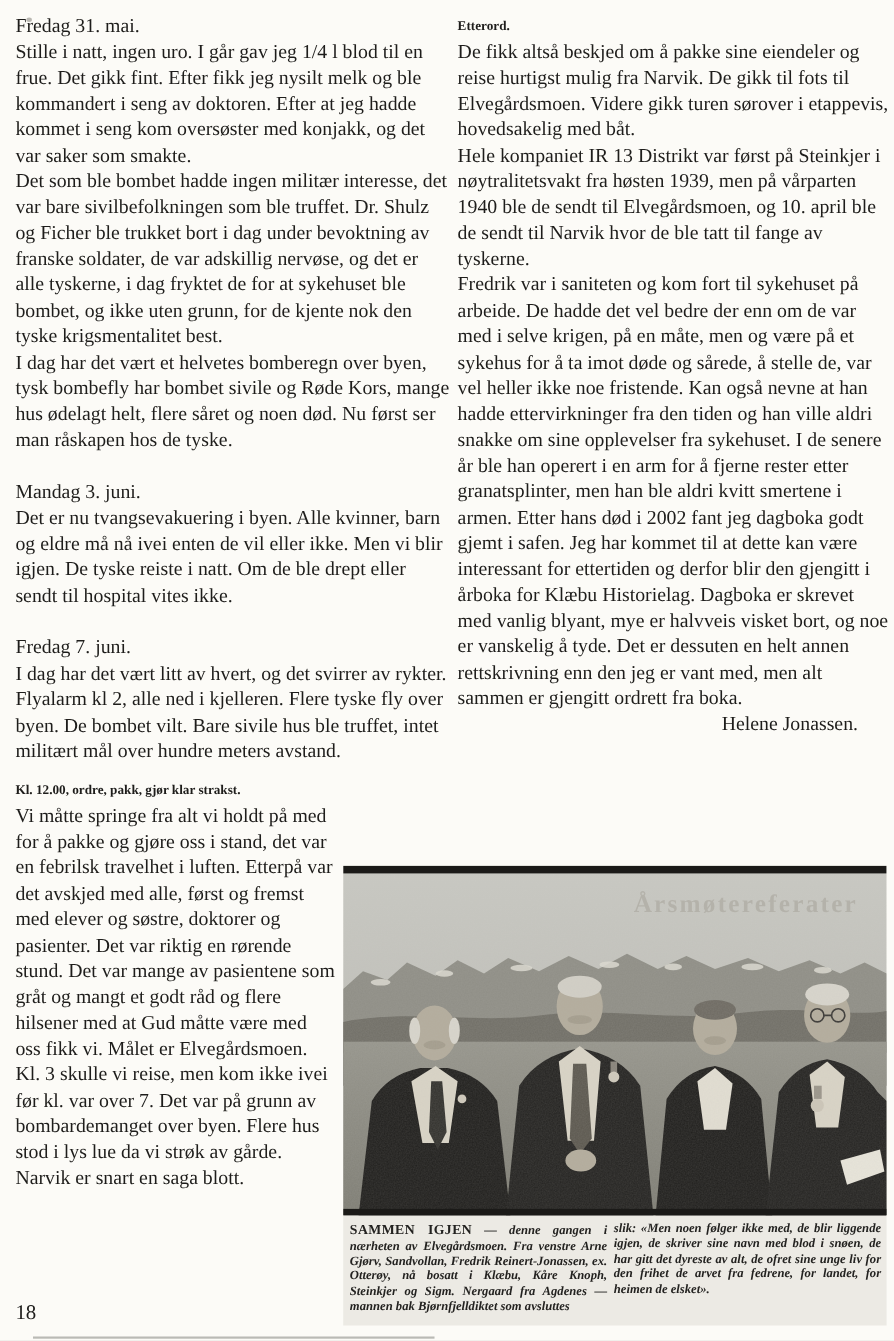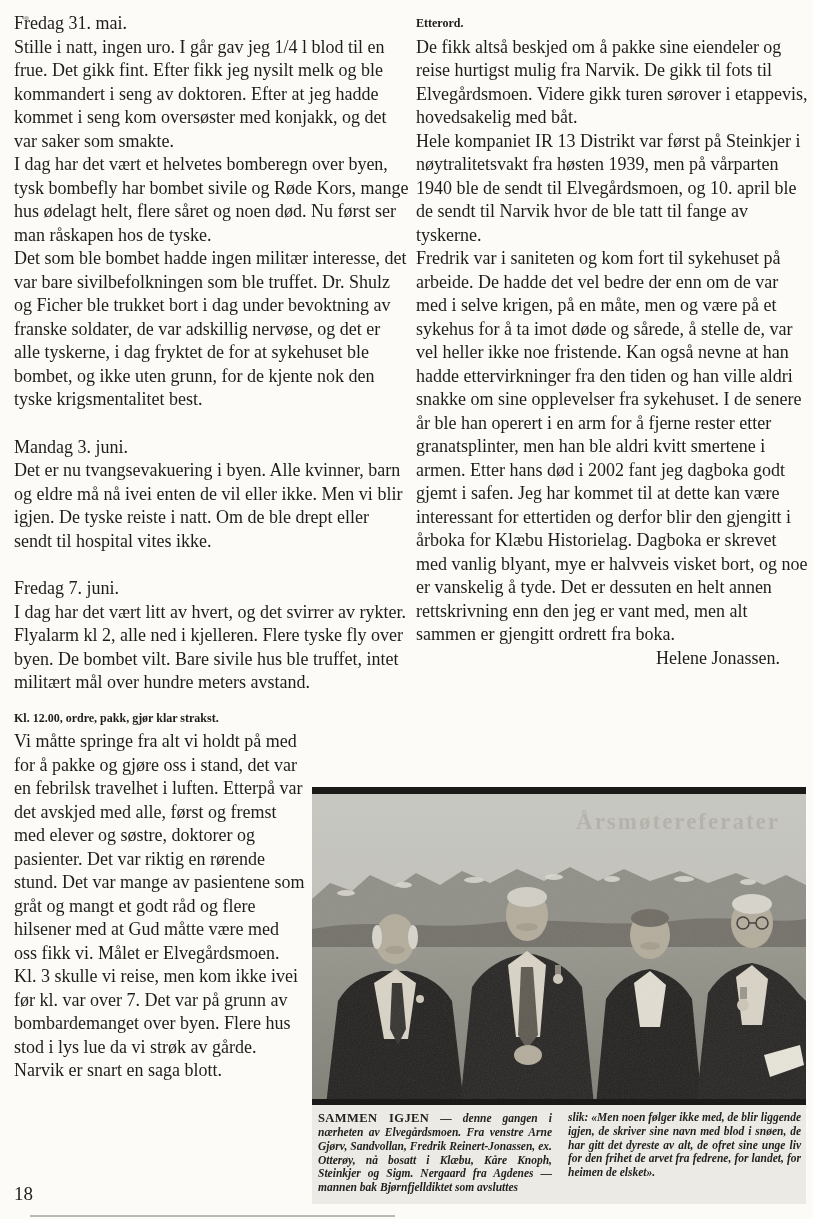--- a/index.html
+++ b/index.html
@@ -32,21 +32,21 @@
   .narrow{width:292px;}
   .signature{text-align:right;padding-right:30px;}
   .page-number{position:absolute;left:14px;top:1182px;font-size:19px;}
   
   .clipping{
     position:absolute;left:312px;top:787px;width:494px;margin:0;
     background:var(--caption-bg);
   }
   .clipping svg{display:block;width:494px;height:318px;}
   .clipping figcaption{
-    display:flex;gap:16px;
+    display:flex;gap:6px;
     padding:6px 5px 9px 6px;
     font:italic 700 11.5px/1.2 "Liberation Serif","DejaVu Serif",serif;
     text-align:justify;
     color:#232220;
   }
   .cap-left{width:234px;margin:0;}
   .cap-right{flex:1;margin:0;}
   .cap-lead{font-style:normal;font-size:12.5px;letter-spacing:.4px;}
   
   .speck{position:absolute;left:24px;top:16px;width:5px;height:4px;border-radius:50%;background:#b9b7b1;}
@@ -56,22 +56,22 @@
 <body>
 
 <div class="page">
 
   <div class="speck"></div>
 
   <main class="col col-left">
     <section class="entry">
       <h2 class="entry-date">Fredag 31. mai.</h2>
       <p>Stille i natt, ingen uro.  I går gav jeg 1/4 l blod til en frue.  Det gikk fint.  Efter fikk jeg nysilt melk og ble kommandert i seng av doktoren.  Efter at jeg hadde kommet i seng kom oversøster med konjakk, og det var saker som smakte.</p>
+      <p>Det som ble bombet hadde ingen militær interesse, det var bare sivilbefolkningen som ble truffet. Dr. Shulz og Ficher ble trukket bort i dag under bevoktning av franske soldater, de var adskillig nervøse, og det er alle tyskerne, i dag fryktet de for at sykehuset ble bombet, og ikke uten grunn, for de kjente nok den tyske krigsmentalitet best.</p>
       <p>I dag har det vært et helvetes bomberegn over byen, tysk bombefly har bombet sivile og Røde Kors, mange hus ødelagt helt, flere såret og noen død. Nu først ser man råskapen hos de tyske.</p>
-      <p>Det som ble bombet hadde ingen militær interesse, det var bare sivilbefolkningen som ble truffet. Dr. Shulz og Ficher ble trukket bort i dag under bevoktning av franske soldater, de var adskillig nervøse, og det er alle tyskerne, i dag fryktet de for at sykehuset ble bombet, og ikke uten grunn, for de kjente nok den tyske krigsmentalitet best.</p>
     </section>
     <section class="entry">
       <h2 class="entry-date">Mandag 3. juni.</h2>
       <p>Det er nu tvangsevakuering i byen.  Alle kvinner, barn og eldre må nå ivei enten de vil eller ikke. Men vi blir igjen.  De tyske reiste i natt.  Om de ble drept eller sendt til hospital vites ikke.</p>
     </section>
     <section class="entry">
       <h2 class="entry-date">Fredag 7. juni.</h2>
       <p>I dag har det vært litt av hvert, og det svirrer av rykter.  Flyalarm kl 2, alle ned i kjelleren.  Flere tyske fly over byen.  De bombet vilt.  Bare sivile hus ble truffet, intet militært mål over hundre meters avstand.</p>
     </section>
     <section class="entry tight">

